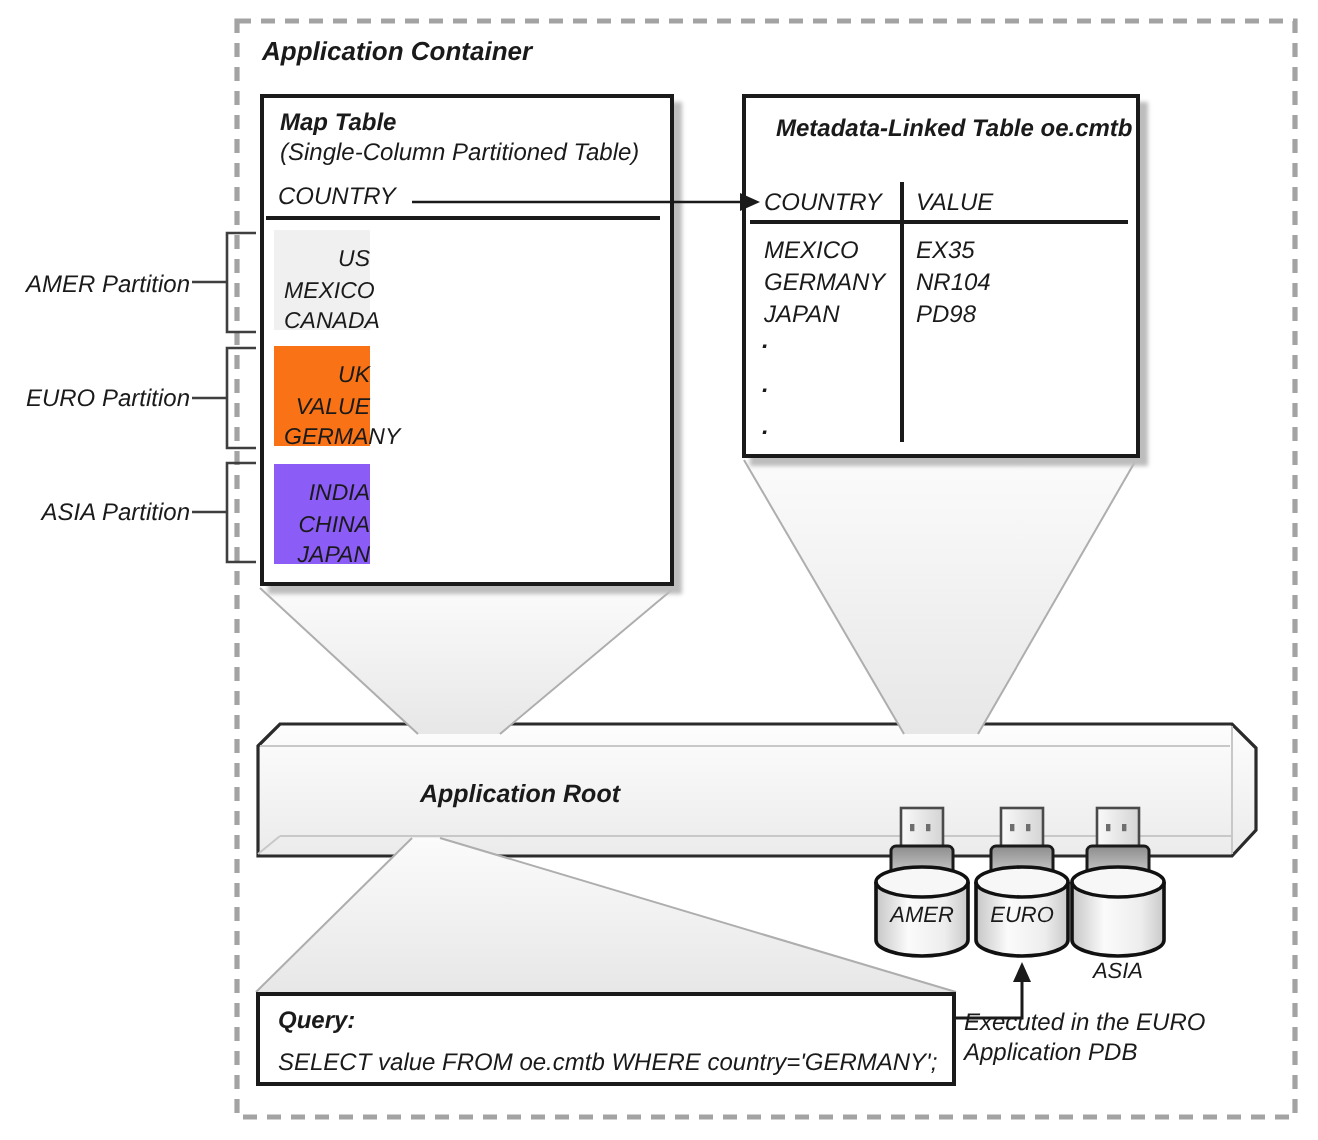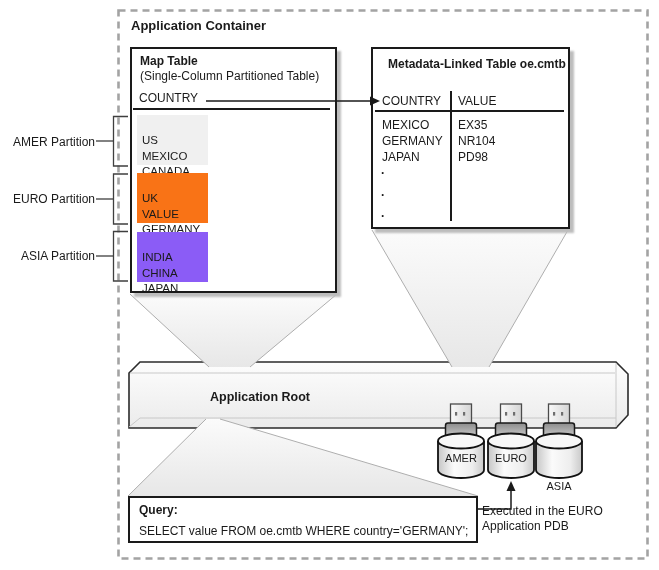--- a/index.html
+++ b/index.html
@@ -5,20 +5,21 @@
   * { margin: 0; padding: 0; box-sizing: border-box; }
   html, body { background: #ffffff; }
   .canvas {
     position: relative;
     width: 659px;
     height: 570px;
     background: #ffffff;
     font-family: "Liberation Sans", sans-serif;
     color: #1a1a1a;
     overflow: hidden;
+    font-style: italic;
   }
   .layer { position: absolute; left: 0; top: 0; width: 659px; height: 570px; }
   .svg-base { z-index: 1; }
   .html-layer { z-index: 2; }
   .svg-arrows { z-index: 4; pointer-events: none; }
 
   .abs { position: absolute; white-space: nowrap; }
 
   .container-title { font-size: 13px; font-weight: bold; }
 
@@ -31,25 +32,26 @@
 
   .box-title { font-size: 12px; font-weight: bold; }
   .box-subtitle { font-size: 12px; }
   .col-header { font-size: 12px; }
 
   .hrule { position: absolute; background: #1a1a1a; height: 2px; }
   .vrule { position: absolute; background: #1a1a1a; width: 2px; }
 
   .partition-block {
     position: absolute;
-    width: 71px;
+    width: 48px;
     height: 50px;
-    padding: 18px 0 0 5px;
+    padding: 8px 0 0 5px;
     font-size: 11.5px;
     line-height: 15.6px;
+    text-align: right;
   }
   .partition-block span { display: block; }
 
   .side-label {
     position: absolute;
     right: 564px;
     font-size: 12px;
     text-align: right;
   }
 

